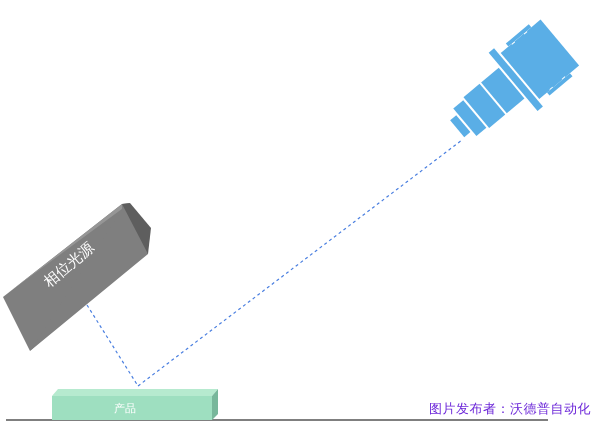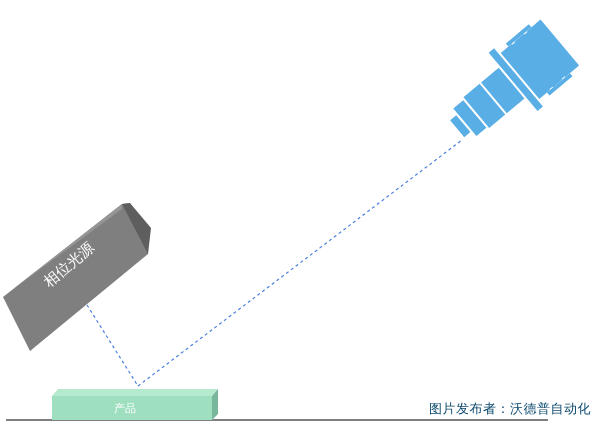--- a/index.html
+++ b/index.html
@@ -1,21 +1,21 @@
 <!DOCTYPE html>
 <html><head>
 <meta charset="utf-8">
 <style>
   html, body { margin:0; padding:0; background:#ffffff; }
   body { width:600px; height:423px; position:relative; overflow:hidden; font-family:"DejaVu Sans", sans-serif; }
   svg { position:absolute; left:0; top:0; }
   .lbl { position:absolute; color:#ffffff; white-space:nowrap; }
   .light-label { left:40px; top:277px; font-size:15px; transform:rotate(-40deg); transform-origin:left top; }
   .product-label { left:114px; top:401px; font-size:11px; }
-  .credit { position:absolute; right:9px; top:400px; font-size:13px; color:#0c4a6e; letter-spacing:0.5px; white-space:nowrap; }
+  .credit { position:absolute; right:9px; top:400px; font-size:13px; color:#6d28d9; letter-spacing:0.5px; white-space:nowrap; }
 </style>
 </head>
 <body>
 
 <svg width="600" height="423" viewBox="0 0 600 423">
 
   <line x1="6" y1="420" x2="548" y2="420" stroke="#555" stroke-width="1.5"></line>
 
   <g stroke="#4a7fe0" stroke-width="1.2" stroke-dasharray="3,3" fill="none">
     <line x1="87" y1="305" x2="138" y2="386"></line>

